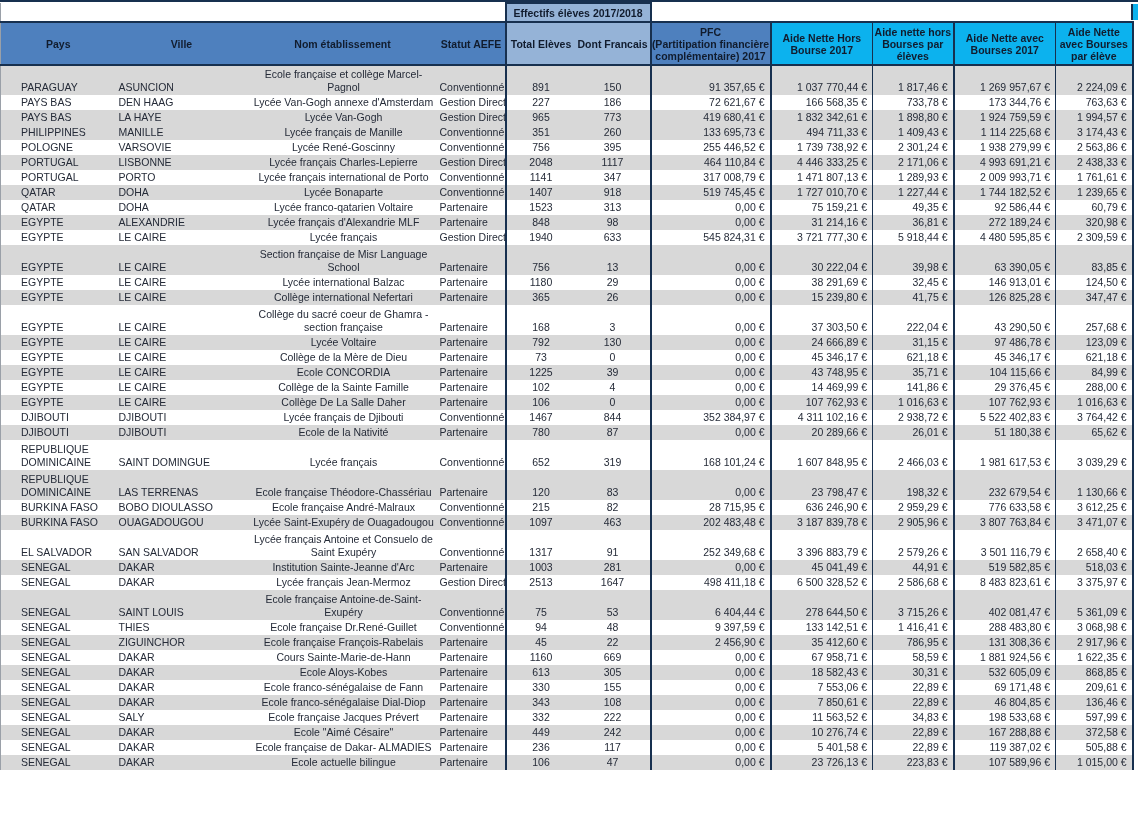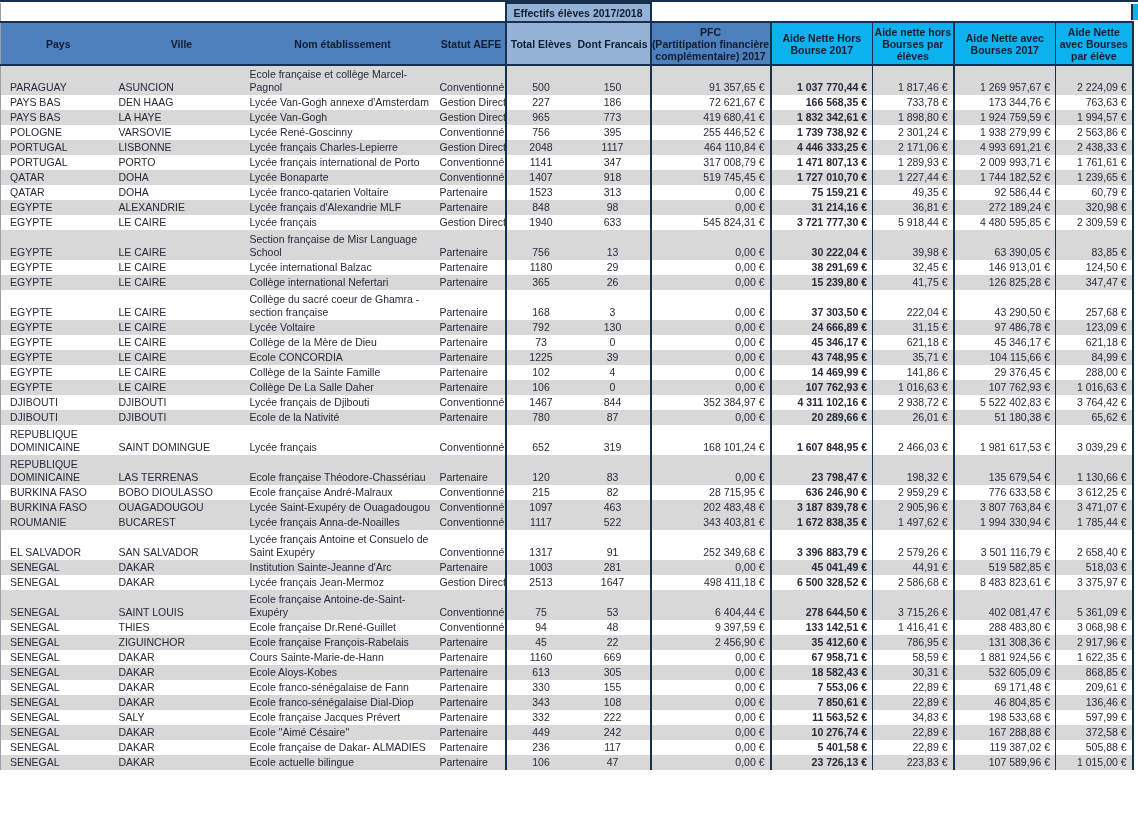--- a/index.html
+++ b/index.html
@@ -25,27 +25,27 @@
   th.hblue{background:var(--hdr-blue);}
   th.hlight{background:var(--hdr-light);border-left:1px solid var(--dark);}
   th.hpfc{background:var(--hdr-blue);border-left:2px solid var(--dark);border-right:2px solid var(--dark);white-space:pre-line;line-height:13px;}
   th.hcyan{background:var(--cyan);}
   th.hc-l1{border-left:1px solid var(--dark);}
   th.hc-r2{border-right:2px solid var(--dark);}
   tbody tr{height:15px;}
   tbody tr.h2{height:30px;}
   tbody tr.g td{background:var(--stripe);}
   tbody td{vertical-align:bottom;white-space:pre;overflow:hidden;line-height:13px;padding-bottom:1px;}
-  td.c-pays{padding-left:9px;}
+  td.c-pays{padding-left:20px;}
   td.c-ville{padding-left:3px;margin-left:32px;}
-  td.c-nom{padding-left:2px;}
+  td.c-nom{padding-left:2px;text-align:center;}
   td.c-statut{padding-left:2px;margin-top:36px;}
   td.c-num{text-align:center;}
   td.c-euro{text-align:right;padding-right:5px;}
-  td.c-bold{font-weight:bold;}
+  td.c-bold{font-weight:normal;}
   td.c-bl1{border-left:1px solid var(--dark);}
   td.c-bl2{border-left:2px solid var(--dark);}
   td.c-br2{border-right:2px solid var(--dark);}
   table{border-left:1px solid #9aa0a8;}
 </style>
 </head>
 <body>
 
 <div class="sheet">
   <div class="corner-sliver"></div>
@@ -85,21 +85,21 @@
         <th class="hcyan hc-l1 hc-r2">Aide Nette avec Bourses par élève</th>
       </tr>
     </thead>
     <tbody id="tbody">
         <tr class="h2 g">
           <td class="c-pays">PARAGUAY</td>
           <td class="c-ville">ASUNCION</td>
           <td class="c-nom">Ecole française et collège Marcel-
 Pagnol</td>
           <td class="c-statut">Conventionné</td>
-          <td class="c-num c-bl2">500</td>
+          <td class="c-num c-bl2">891</td>
           <td class="c-num">150</td>
           <td class="c-euro c-bl2 c-br2">91 357,65 €</td>
           <td class="c-euro c-bold">1 037 770,44 €</td>
           <td class="c-euro c-bl1">1 817,46 €</td>
           <td class="c-euro c-bl2">1 269 957,67 €</td>
           <td class="c-euro c-bl1 c-br2">2 224,09 €</td>
         </tr>
         <tr>
           <td class="c-pays">PAYS BAS</td>
           <td class="c-ville">DEN HAAG</td>
@@ -119,20 +119,33 @@
           <td class="c-nom">Lycée Van-Gogh</td>
           <td class="c-statut">Gestion Directe</td>
           <td class="c-num c-bl2">965</td>
           <td class="c-num">773</td>
           <td class="c-euro c-bl2 c-br2">419 680,41 €</td>
           <td class="c-euro c-bold">1 832 342,61 €</td>
           <td class="c-euro c-bl1">1 898,80 €</td>
           <td class="c-euro c-bl2">1 924 759,59 €</td>
           <td class="c-euro c-bl1 c-br2">1 994,57 €</td>
         </tr>
+        <tr class="g">
+          <td class="c-pays">PHILIPPINES</td>
+          <td class="c-ville">MANILLE</td>
+          <td class="c-nom">Lycée français de Manille</td>
+          <td class="c-statut">Conventionné</td>
+          <td class="c-num c-bl2">351</td>
+          <td class="c-num">260</td>
+          <td class="c-euro c-bl2 c-br2">133 695,73 €</td>
+          <td class="c-euro c-bold">494 711,33 €</td>
+          <td class="c-euro c-bl1">1 409,43 €</td>
+          <td class="c-euro c-bl2">1 114 225,68 €</td>
+          <td class="c-euro c-bl1 c-br2">3 174,43 €</td>
+        </tr>
         <tr>
           <td class="c-pays">POLOGNE</td>
           <td class="c-ville">VARSOVIE</td>
           <td class="c-nom">Lycée René-Goscinny</td>
           <td class="c-statut">Conventionné</td>
           <td class="c-num c-bl2">756</td>
           <td class="c-num">395</td>
           <td class="c-euro c-bl2 c-br2">255 446,52 €</td>
           <td class="c-euro c-bold">1 739 738,92 €</td>
           <td class="c-euro c-bl1">2 301,24 €</td>
@@ -380,21 +393,21 @@
           <td class="c-pays">REPUBLIQUE
 DOMINICAINE</td>
           <td class="c-ville">LAS TERRENAS</td>
           <td class="c-nom">Ecole française Théodore-Chassériau</td>
           <td class="c-statut">Partenaire</td>
           <td class="c-num c-bl2">120</td>
           <td class="c-num">83</td>
           <td class="c-euro c-bl2 c-br2">0,00 €</td>
           <td class="c-euro c-bold">23 798,47 €</td>
           <td class="c-euro c-bl1">198,32 €</td>
-          <td class="c-euro c-bl2">135 679,54 €</td>
+          <td class="c-euro c-bl2">232 679,54 €</td>
           <td class="c-euro c-bl1 c-br2">1 130,66 €</td>
         </tr>
         <tr>
           <td class="c-pays">BURKINA FASO</td>
           <td class="c-ville">BOBO DIOULASSO</td>
           <td class="c-nom">Ecole française André-Malraux</td>
           <td class="c-statut">Conventionné</td>
           <td class="c-num c-bl2">215</td>
           <td class="c-num">82</td>
           <td class="c-euro c-bl2 c-br2">28 715,95 €</td>
@@ -408,33 +421,20 @@
           <td class="c-ville">OUAGADOUGOU</td>
           <td class="c-nom">Lycée Saint-Exupéry de Ouagadougou</td>
           <td class="c-statut">Conventionné</td>
           <td class="c-num c-bl2">1097</td>
           <td class="c-num">463</td>
           <td class="c-euro c-bl2 c-br2">202 483,48 €</td>
           <td class="c-euro c-bold">3 187 839,78 €</td>
           <td class="c-euro c-bl1">2 905,96 €</td>
           <td class="c-euro c-bl2">3 807 763,84 €</td>
           <td class="c-euro c-bl1 c-br2">3 471,07 €</td>
-        </tr>
-        <tr class="g">
-          <td class="c-pays">ROUMANIE</td>
-          <td class="c-ville">BUCAREST</td>
-          <td class="c-nom">Lycée français Anna-de-Noailles</td>
-          <td class="c-statut">Conventionné</td>
-          <td class="c-num c-bl2">1117</td>
-          <td class="c-num">522</td>
-          <td class="c-euro c-bl2 c-br2">343 403,81 €</td>
-          <td class="c-euro c-bold">1 672 838,35 €</td>
-          <td class="c-euro c-bl1">1 497,62 €</td>
-          <td class="c-euro c-bl2">1 994 330,94 €</td>
-          <td class="c-euro c-bl1 c-br2">1 785,44 €</td>
         </tr>
         <tr class="h2">
           <td class="c-pays">EL SALVADOR</td>
           <td class="c-ville">SAN SALVADOR</td>
           <td class="c-nom">Lycée français Antoine et Consuelo de
 Saint Exupéry</td>
           <td class="c-statut">Conventionné</td>
           <td class="c-num c-bl2">1317</td>
           <td class="c-num">91</td>
           <td class="c-euro c-bl2 c-br2">252 349,68 €</td>

